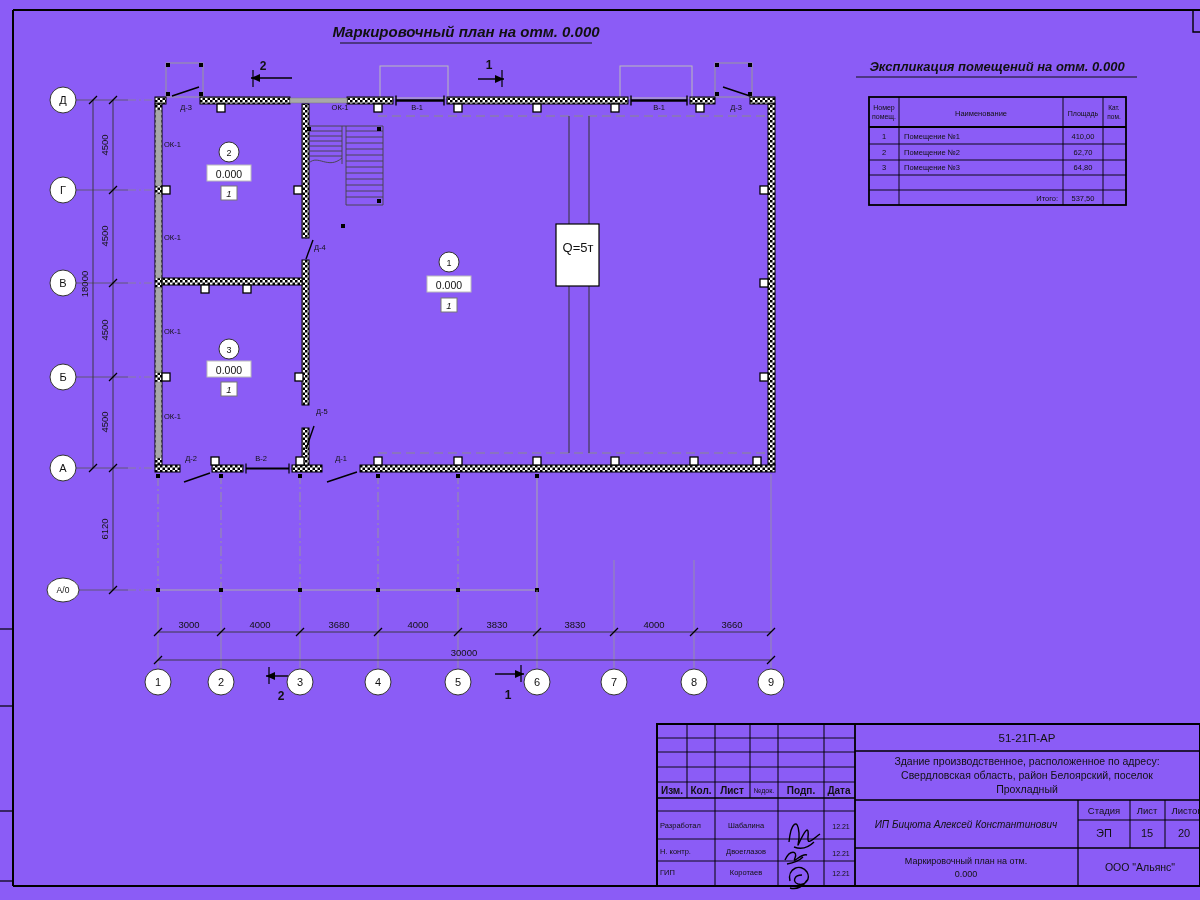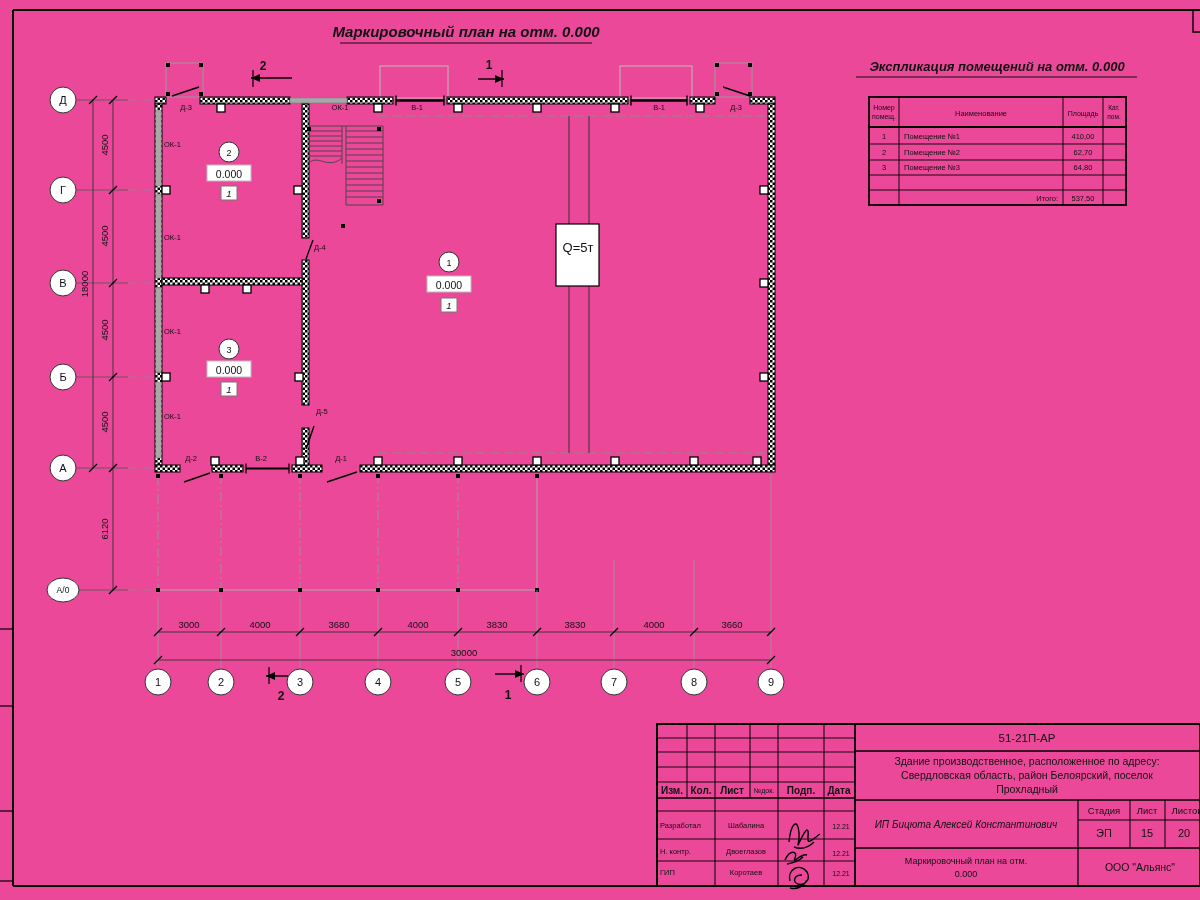--- a/index.html
+++ b/index.html
@@ -1,16 +1,16 @@
 <!DOCTYPE html>
 <html><head>
 <meta charset="utf-8">
 <style>
   html,body{margin:0;padding:0;background:#fff;width:1200px;height:900px;overflow:hidden;}
-  #sheet{position:relative;width:1200px;height:900px;background:#ec4899;font-family:"Liberation Sans",sans-serif;}
+  #sheet{position:relative;width:1200px;height:900px;background:#8b5cf6;font-family:"Liberation Sans",sans-serif;}
   svg{position:absolute;left:0;top:0;}
   svg text{font-family:"Liberation Sans",sans-serif;fill:#111;}
   .ttl{font-size:15px;font-weight:bold;font-style:italic;}
   .sttl{font-size:13px;font-weight:bold;font-style:italic;}
   .axis{font-size:11px;}
   .axs{font-size:8.5px;}
   .dim{font-size:9.5px;}
   .lbl{font-size:7.5px;}
   .sm{font-size:7px;}
   .xs{font-size:6.5px;}

